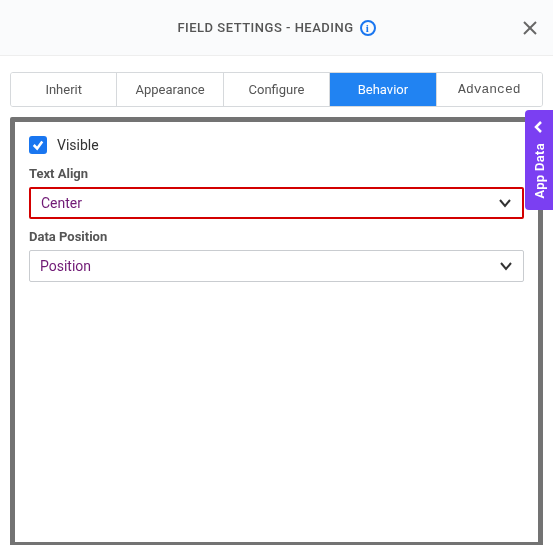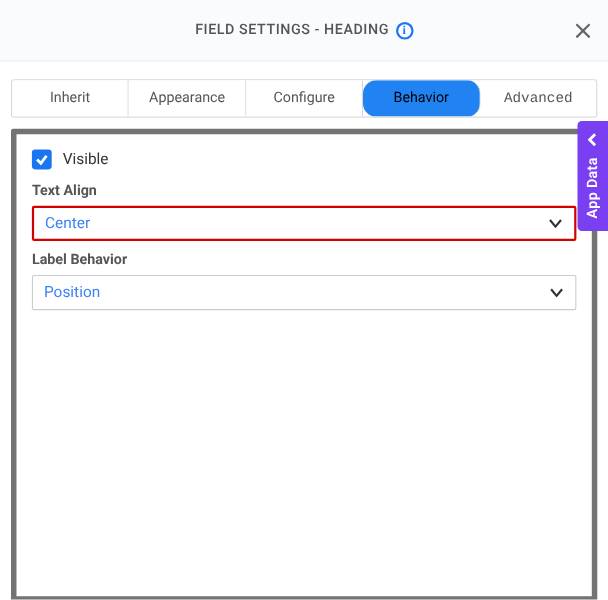--- a/index.html
+++ b/index.html
@@ -68,22 +68,21 @@
     padding: 9px 0;
     font-size: 13px;
     color: #555;
     cursor: pointer;
     background: #fff;
     border-right: 1px solid #d6d9dc;
   }
   .tab:last-child { border-right: none; font-family: Liberation Mono, monospace; }
   .tab.active {
     background: #2183f2;
-    color: #000000;
-    border-radius: 12px;
+    color: #ffffff;
   }
 
   .panel {
     margin: 10px 10px 0 10px;
     border: 5px solid #737373;
     border-radius: 2px;
     padding: 14px 14px 20px 14px;
     height: 430px;
     background: #fff;
   }
@@ -116,21 +115,21 @@
   .select {
     width: 100%;
     height: 32px;
     border: 1px solid #c9ccd0;
     border-radius: 2px;
     display: flex;
     align-items: center;
     justify-content: space-between;
     padding: 0 10px;
     font-size: 14px;
-    color: #3b82f6;
+    color: #701a75;
     cursor: pointer;
     background: #fff;
     margin-bottom: 10px;
   }
   .select.highlight {
     border: 2px solid #d30000;
   }
   .chevron { width: 14px; height: 14px; }
   .chevron svg { stroke: #333; stroke-width: 2; fill: none; }
 
@@ -197,21 +196,21 @@
   <div class="field-label">Text Align</div>
   <div class="select highlight">
     <span>Center</span>
     <span class="chevron">
       <svg viewBox="0 0 14 14">
           <polyline points="2,4 7,10 12,4"></polyline>
         </svg>
     </span>
   </div>
 
-  <div class="field-label">Label Behavior</div>
+  <div class="field-label">Data Position</div>
   <div class="select">
     <span>Position</span>
     <span class="chevron">
       <svg viewBox="0 0 14 14">
           <polyline points="2,4 7,10 12,4"></polyline>
         </svg>
     </span>
   </div>
 </div>
 

